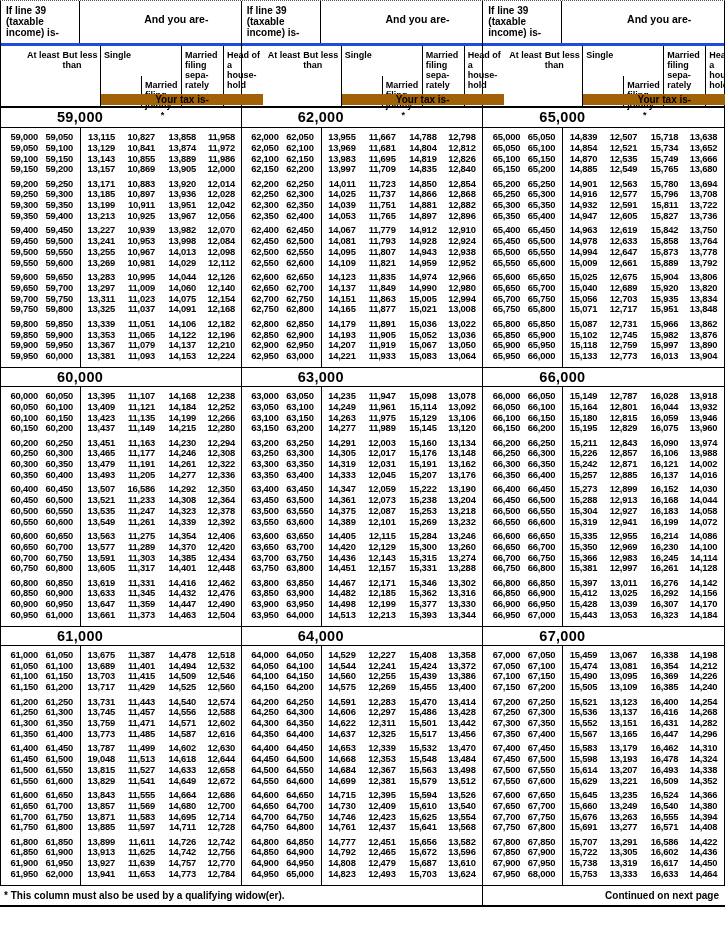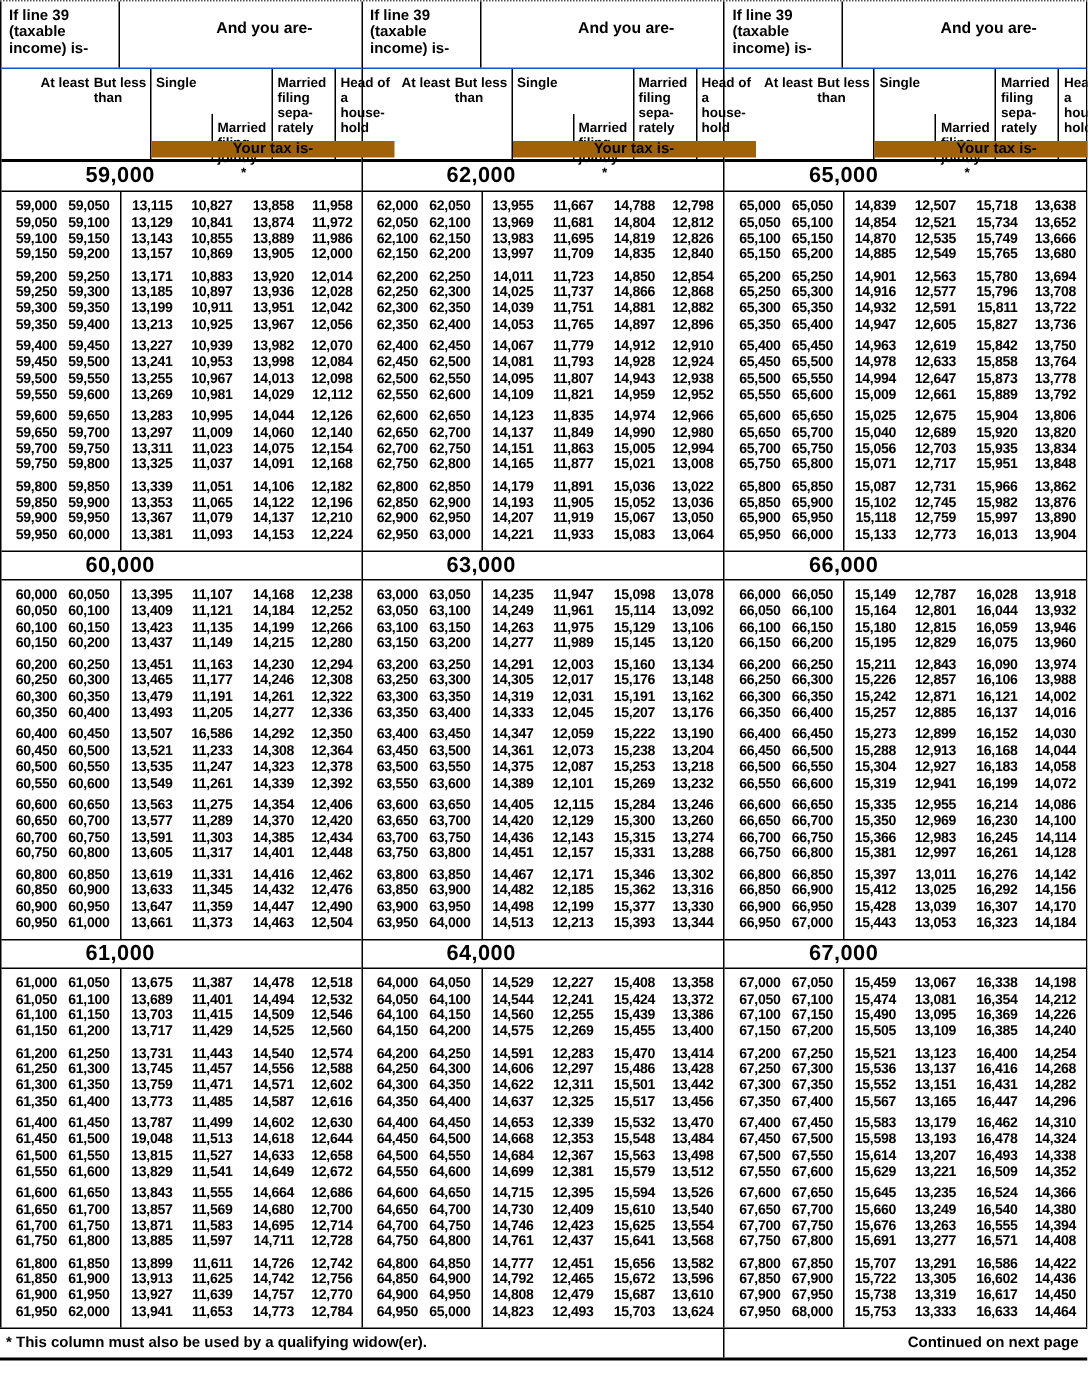--- a/index.html
+++ b/index.html
@@ -17,21 +17,21 @@
   .title-main { font-size:15px; font-weight:bold; letter-spacing:.2px; }
   .title-cont { font-size:15px; font-weight:bold; font-style:italic; }
 
   
   .table-wrap { width:725px; border-top:1px dotted #555; }
   .groups { display:flex; }
   .col-group { width:241.66px; flex:0 0 auto; border-right:1px solid #000; }
   .col-group:first-child { border-left:1px solid #000; }
 
   
-  .group-header { display:flex; height:45px; border-bottom:1px solid #1d4ed8;gap:32px; }
+  .group-header { display:flex; height:45px; border-bottom:3px solid #1d4ed8;gap:32px; }
   .gh-left { width:79px; border-right:1px solid #000; padding:4px 2px 0 5px;
              font-weight:bold; font-size:10px; line-height:11px; }
   .gh-right { flex:1; text-align:center; padding-top:12px; font-weight:bold; font-size:10.5px; }
 
   
   .group-subheader { display:flex; height:62px; border-bottom:2px solid #000; position:relative;padding-left:21px; }
   .sh-income { width:79px; display:flex; border-right:1px solid #000; }
   .sh-at { width:38px; padding:4px 0 0 5px; font-weight:bold; font-size:9px; line-height:10px; }
   .sh-but { width:41px; padding:4px 0 0 3px; font-weight:bold; font-size:9px; line-height:10px; }
   .sh-tax { flex:1; position:relative; display:flex; }

